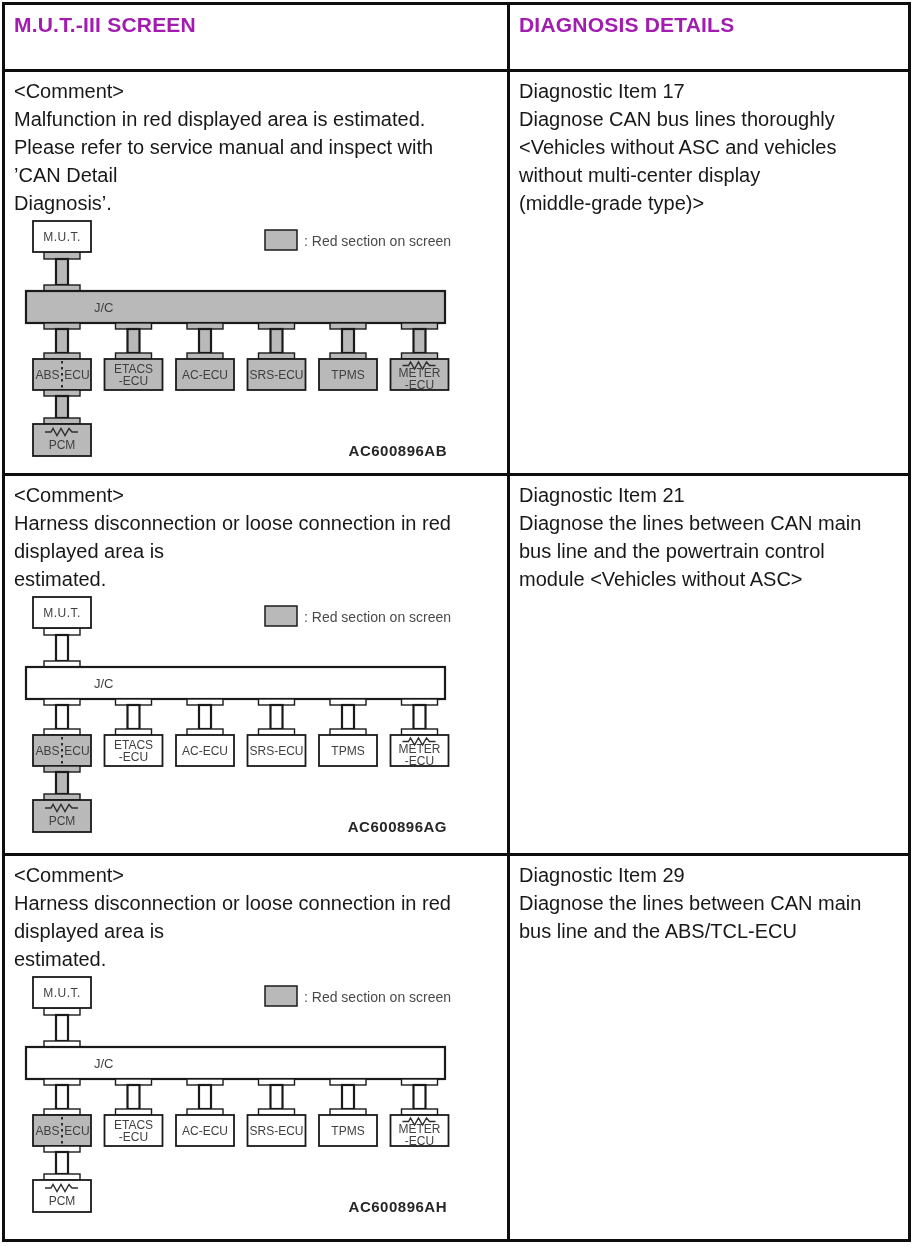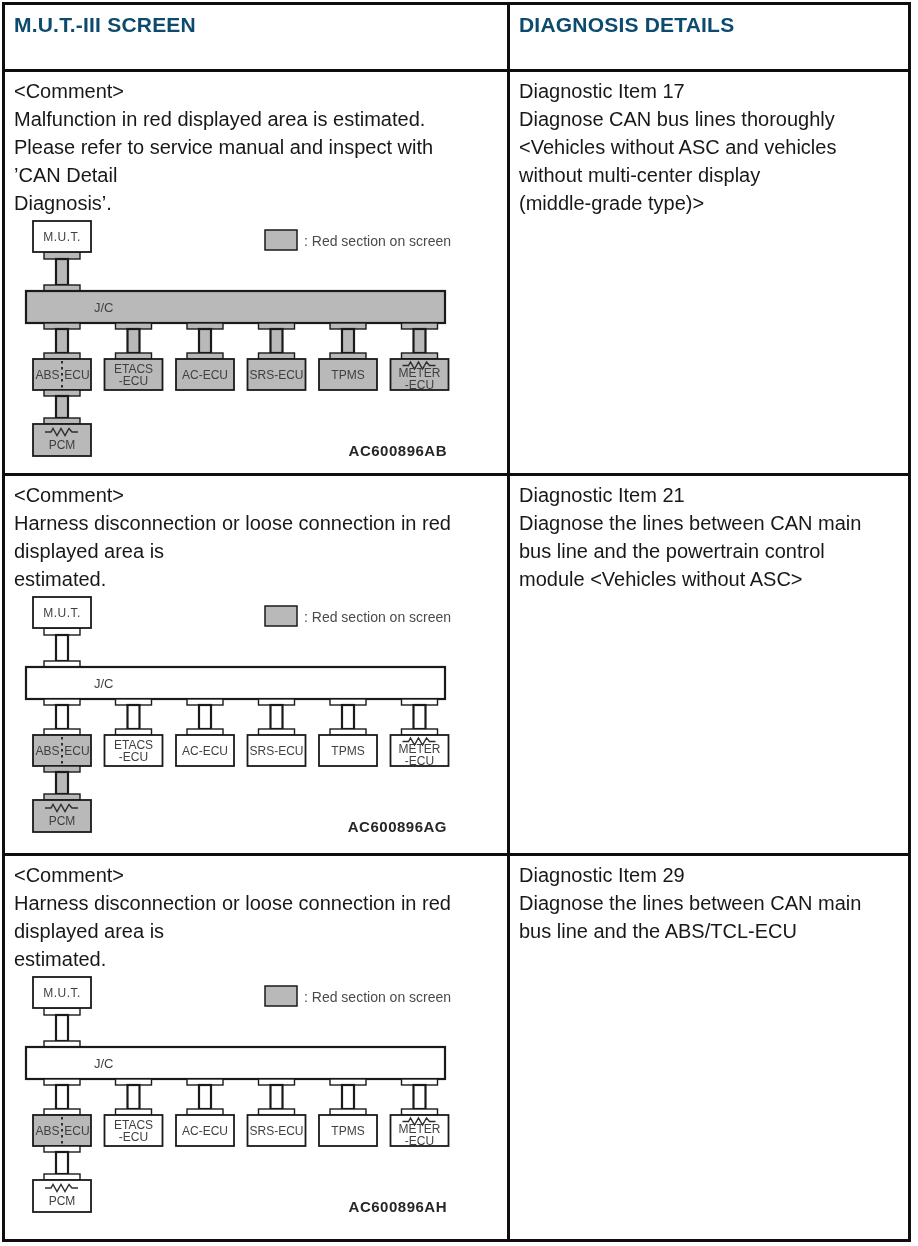--- a/index.html
+++ b/index.html
@@ -7,21 +7,21 @@
   .doc-table{
     box-sizing:border-box;margin:2px 0 0 2px;width:909px;height:1240px;
     border:3px solid #0e0e0e;display:grid;
     grid-template-columns:505px 1fr;
     grid-template-rows:67px 404px 380px 1fr;
     background:#fff;
   }
   .cell{box-sizing:border-box;overflow:hidden;background:#fff;}
   .br{border-right:3px solid #0e0e0e;}
   .bb{border-bottom:3px solid #0e0e0e;}
-  .head{font-weight:bold;font-size:21px;color:#0c4a6e;padding:8px 7px 0 9px;letter-spacing:.2px;}
+  .head{font-weight:bold;font-size:21px;color:#a21caf;padding:8px 7px 0 9px;letter-spacing:.2px;}
   .tb{font-size:20px;line-height:28px;color:#181818;white-space:pre-line;padding:5px 12px 0 9px;}
   .diagram{display:block;margin:2px 0 0 11px;}
   svg text{font-family:"Liberation Sans",sans-serif;}
 </style>
 </head>
 <body>
 
 <div class="doc-table">
 
   <div class="cell head br bb">M.U.T.-III SCREEN</div>

